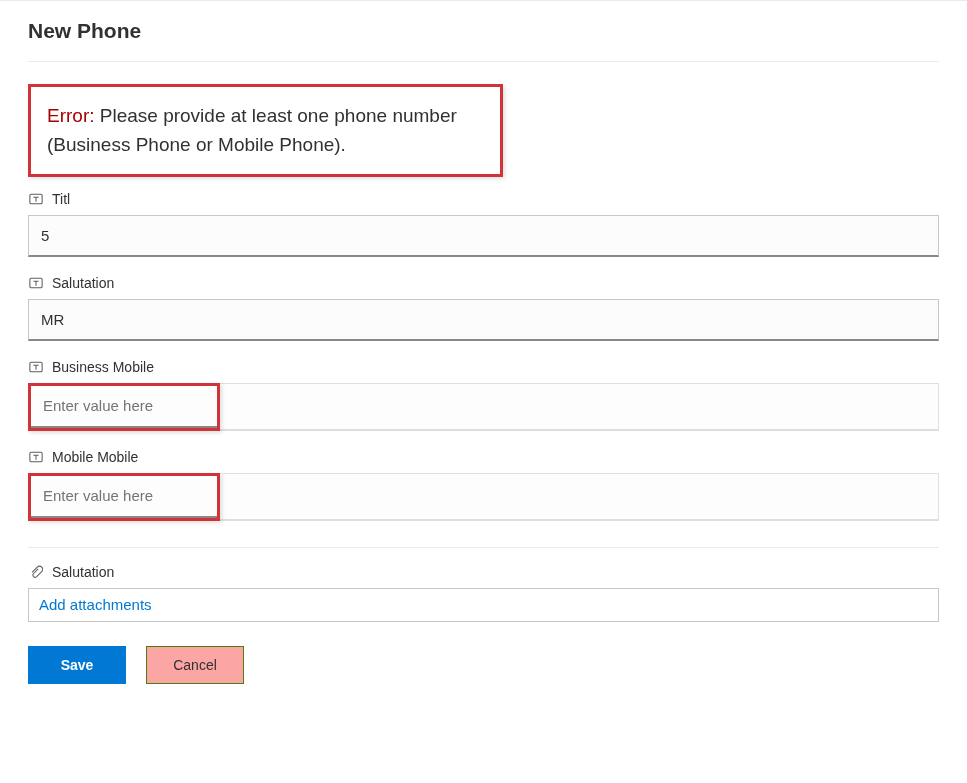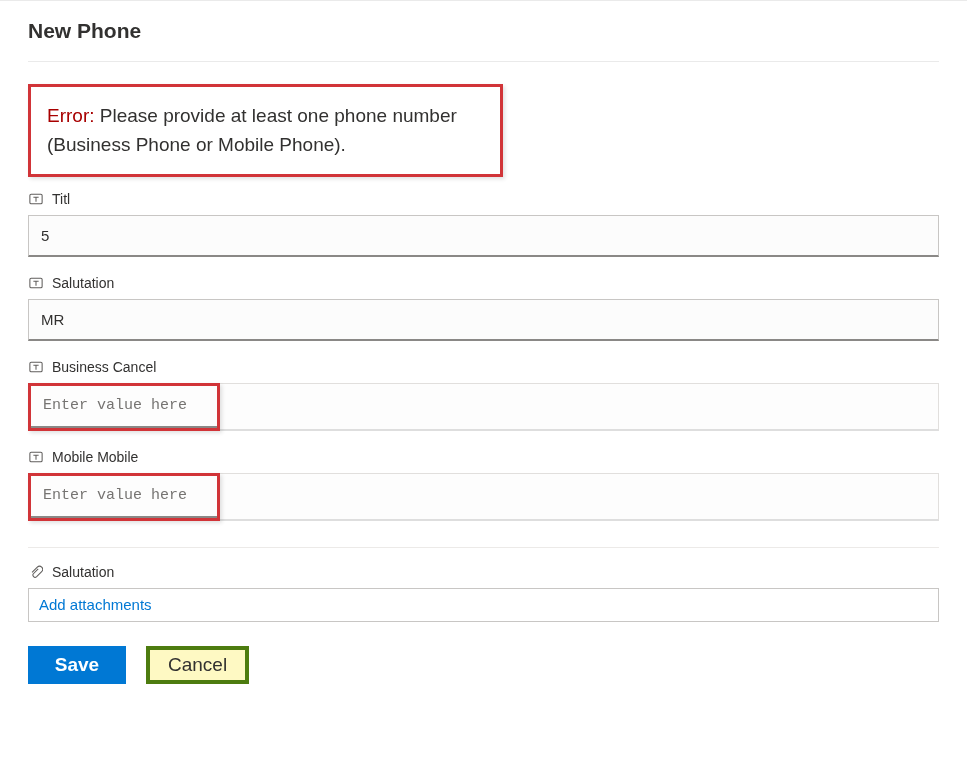--- a/index.html
+++ b/index.html
@@ -78,21 +78,20 @@
     padding: 0;
   }
   .field .input-wrap.highlight-red .text-input {
     border-top: none; border-left: none; border-right: none;
     background: #fdfdfd;
     height: 42px;
   }
   .field .stack {
     display: flex;
     align-items: stretch;
-    font-family: Liberation Mono, monospace;
   }
   .field .stack .highlight-red { width: 192px; }
   .field .stack .rest {
     flex: 1;
     border: 1px solid #e1dfdd;
     border-left: none;
     border-bottom: 2px solid #dedede;
     background: #fdfdfd;
   }
   .section-divider {
@@ -112,36 +111,36 @@
     outline: none;
   }
   .button-row {
     display: flex;
     gap: 20px;
     margin-top: 24px;
     padding-bottom: 4px;
   }
   button {
     font-family: inherit;
-    font-size: 19px;
+    font-size: 14px;
     height: 38px;
     min-width: 98px;
     padding: 0 18px;
     cursor: pointer;
   }
   .btn-primary {
     background: #0078d4;
     color: #ffffff;
     font-weight: 600;
     border: 1px solid #0078d4;
   }
   .btn-secondary {
-    background: #fef9c3;
-    color: #323130;
-    border: 4px solid #4d7c0f;
+    background: #fca5a5;
+    color: #323130;
+    border: 1px solid #4d7c0f;
   }
   svg { display:block; }
 </style>
 </head>
 <body>
 
 <div class="page">
 
   <h1 class="page-title">New Phone</h1>
   <hr class="title-divider">
@@ -183,21 +182,21 @@
 
   
   <div class="field">
     <div class="field-label">
       <span class="icon">
         <svg width="14" height="14" viewBox="0 0 16 16" fill="none" stroke="currentColor" stroke-width="1.2">
           <rect x="1" y="2.5" width="14" height="11" rx="1.5"></rect>
           <path d="M5 6h6M8 6v5"></path>
         </svg>
       </span>
-      <span>Business Cancel</span>
+      <span>Business Mobile</span>
     </div>
     <div class="stack">
       <div class="input-wrap highlight-red">
         <input class="text-input" type="text" placeholder="Enter value here" style="">
       </div>
       <div class="rest"></div>
     </div>
   </div>
 
   

